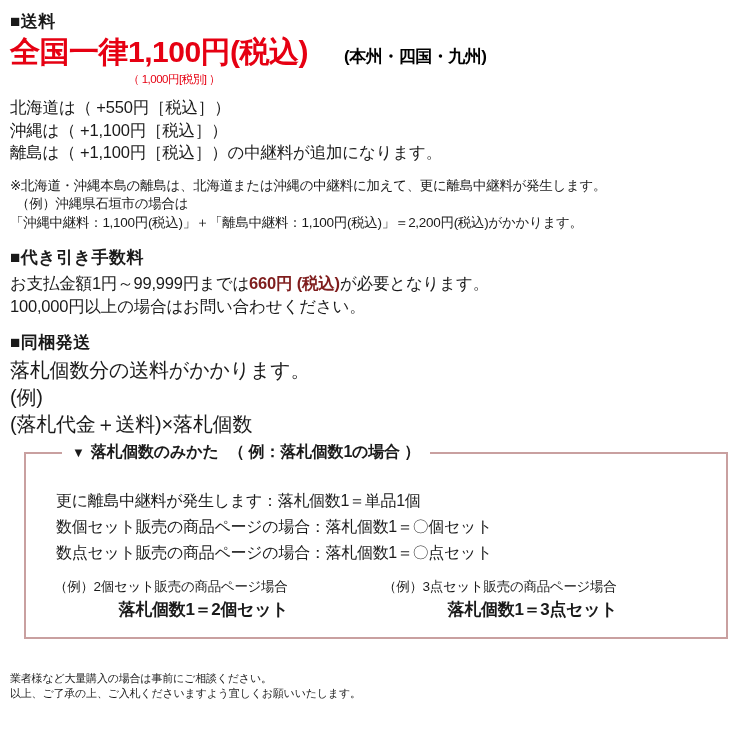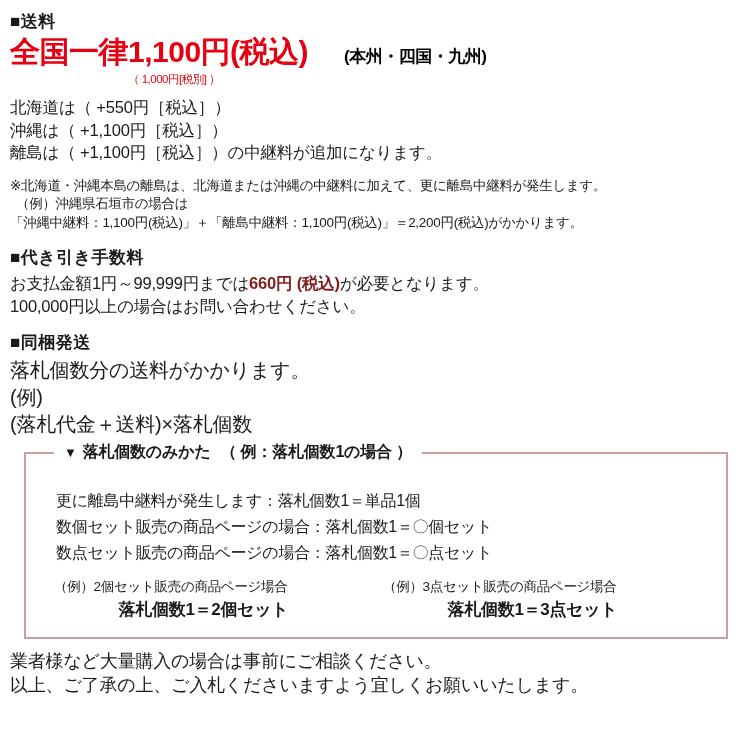--- a/index.html
+++ b/index.html
@@ -101,21 +101,21 @@
   .howto-box {
     position: relative;
     margin: 14px 12px 0 14px;
     border: 2px solid #c9a0a0;
     padding: 34px 14px 16px 14px;
     box-sizing: border-box;
   }
   .howto-title {
     position: absolute;
     top: -12px;
-    left: 28px;
+    left: 36px;
     background: #ffffff;
     padding: 0 10px;
     font-size: 16px;
     font-weight: bold;
     letter-spacing: -0.2px;
     white-space: nowrap;
   }
   .howto-title .tri { font-size: 13px; margin-right: 6px; }
   .howto-title .ex { font-weight: bold; margin-left: 10px; }
 
@@ -138,22 +138,22 @@
   .ex-strong {
     font-size: 17px;
     font-weight: bold;
     letter-spacing: -0.3px;
     margin-top: 2px;
     text-align: center;
     padding-right: 30px;
   }
 
   .footer-lines {
-    margin-top: 10px;
-    font-size: 18px;
+    margin-top: 32px;
+    font-size: 11px;
     line-height: 1.62;
     letter-spacing: -0.2px;
   }
 </style>
 </head>
 <body>
 
 <div class="page">
 
   <div class="sec-head">■送料</div>

